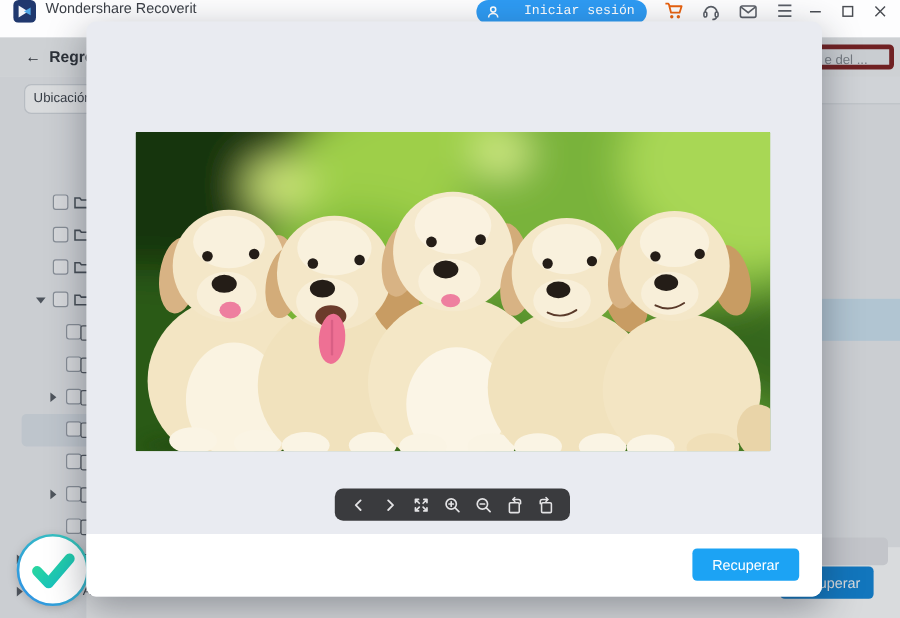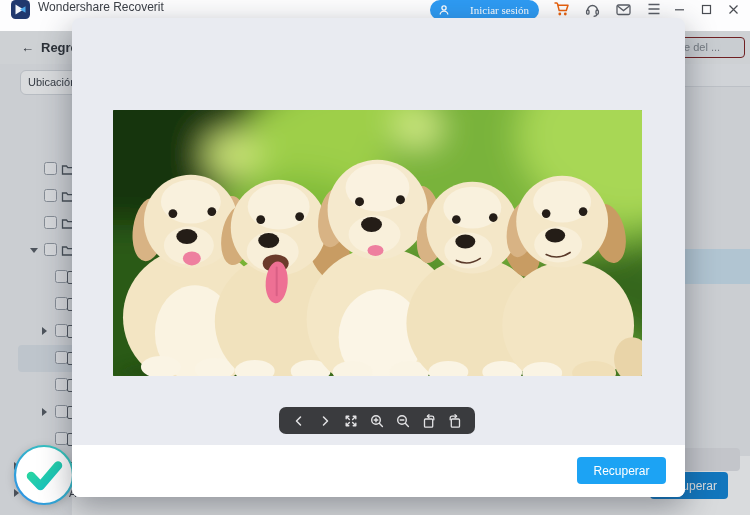--- a/index.html
+++ b/index.html
@@ -12,21 +12,21 @@
   .topbar {
     position:absolute; left:0; top:0; width:750px; height:31px;
     background:#fdfdfe; display:flex; align-items:flex-start; z-index:4;
   }
   .logo { width:19px; height:19px; margin-left:11px; flex:0 0 auto; }
   .app-title { font-size:12px; color:#3c4047; margin-left:8px; }
   .topbar-spacer { flex:1; }
   .login-btn {
     display:flex; align-items:center; gap:20px; height:20px; padding:0 10px 0 8px;
     background:#2e9bf3; border:none; border-radius:11px; color:#fff;
-    font-size:11px; font-family:Liberation Serif, serif; cursor:pointer;
+    font-size:11px; font-family:Liberation Mono, monospace; cursor:pointer;
   }
   .tb-icon { width:18px; height:18px; margin-left:13px; display:flex; align-items:center; justify-content:center; color:#5a5e66; cursor:pointer; }
   .tb-icon.cart { color:#e8610e; }
   .winctl { width:22px; height:18px; margin-left:5px; display:flex; align-items:center; justify-content:center; color:#4a4d53; cursor:pointer; }
   .winctl:first-of-type { margin-left:12px; }
   .winctl.close { margin-right:6px; }
 
   
   .bg { position:absolute; inset:31px 0 0 0; z-index:0; }
   .back-row {
@@ -47,21 +47,21 @@
     border:1.5px solid #9aa0a9; border-radius:2.5px;
   }
   .caret-d { position:absolute; top:11px; width:0; height:0; border-left:4px solid transparent; border-right:4px solid transparent; border-top:5px solid #565b63; }
   .caret-r { position:absolute; top:9px; width:0; height:0; border-top:4px solid transparent; border-bottom:4px solid transparent; border-left:5px solid #565b63; }
   .t-ic { position:absolute; top:6px; }
   .t-label { position:absolute; top:7px; font-size:11px; color:#3d424a; }
   .file-sliver { position:absolute; left:67px; top:7px; width:10px; height:13px; border:1.3px solid #565b63; border-radius:2px; background:#f6f7f8; }
 
   .right-search {
     position:absolute; right:5px; top:6px; width:66px; height:21px; background:#eceef1;
-    border:1px solid #7f1d1d; border-radius:4px; font-size:11px; color:#84898f;
+    border:4px solid #7f1d1d; border-radius:4px; font-size:11px; color:#84898f;
     line-height:19px; padding-left:4px; white-space:nowrap; overflow:hidden;
   }
   .right-panel { position:absolute; left:683px; top:33px; width:67px; height:392px; background:#eef0f2; }
   .right-panel-header { position:absolute; left:0; top:0; width:67px; height:23px; background:#f5f6f8; border-bottom:1px solid #dcdfe3; }
   .right-sel-row { position:absolute; left:0; top:185px; width:67px; height:35px; background:#cfe4f2; }
   .bg-chip { position:absolute; left:617px; top:417px; width:123px; height:23px; background:#e4e5e8; border-radius:4px; }
   .bg-recover {
     position:absolute; left:650px; top:441px; width:78px; height:27px; background:#0d84d8;
     border:none; border-radius:4px; color:#fff; font-size:12px; font-family:inherit; cursor:pointer;
   }

